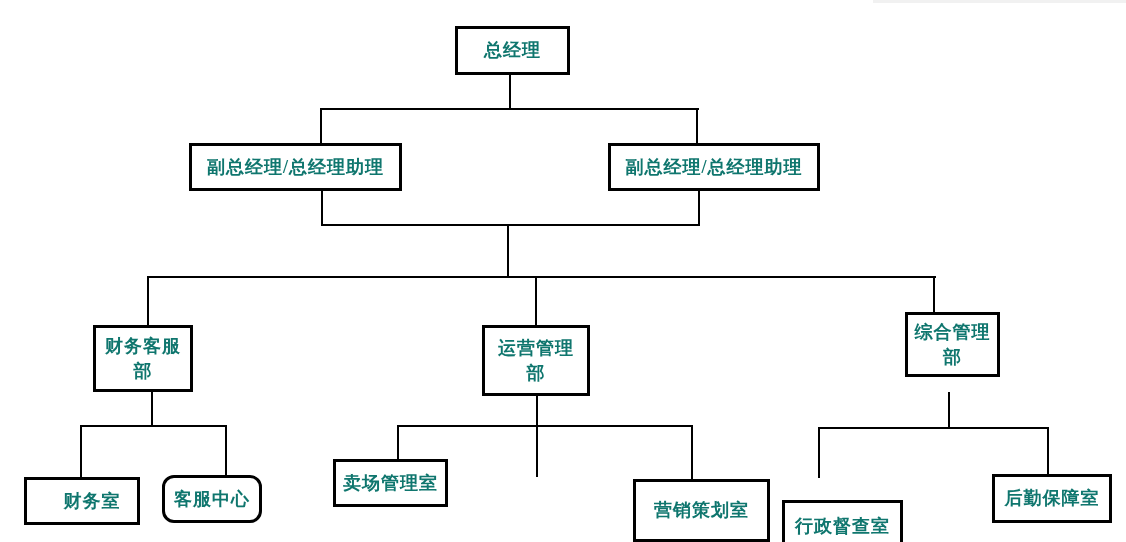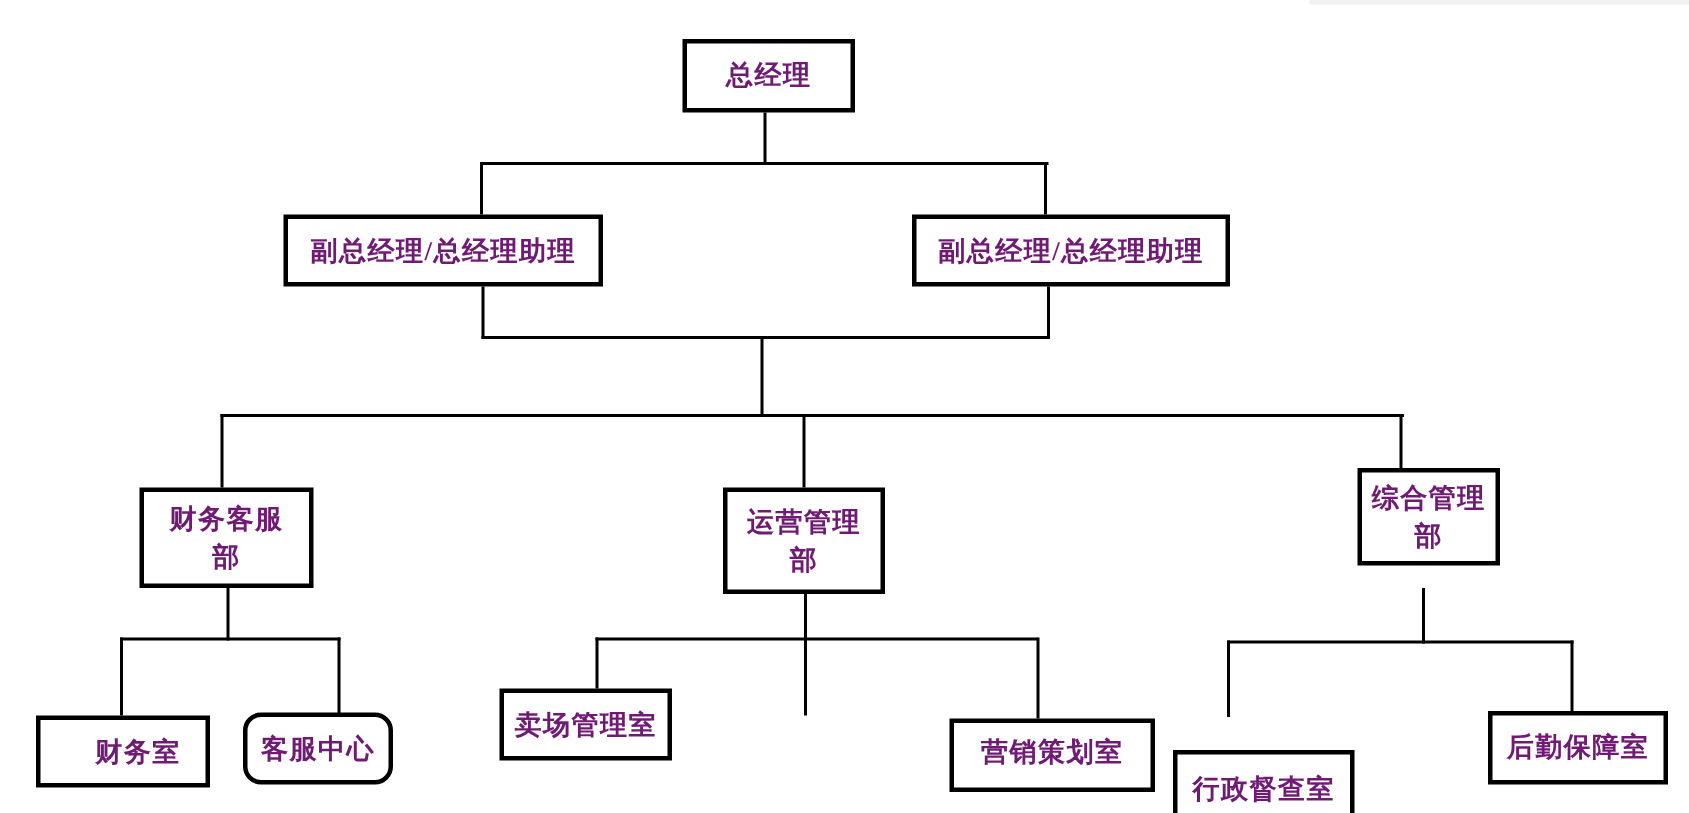--- a/index.html
+++ b/index.html
@@ -20,21 +20,21 @@
     background: #ffffff;
     display: flex;
     align-items: center;
     justify-content: center;
     text-align: center;
   }
 
   .node-label {
     font-size: 18px;
     font-weight: bold;
-    color: #701a75;
+    color: #0f766e;
     line-height: 1.35;
     white-space: pre-line;
     letter-spacing: 1px;
   }
 
   .line {
     position: absolute;
     background: #000000;
   }
 
@@ -83,21 +83,21 @@
     <span class="node-label">总经理</span>
   </div>
 
   <div class="node" style="left:189px; top:143px; width:213px; height:48px;">
     <span class="node-label">副总经理/总经理助理</span>
   </div>
   <div class="node" style="left:608px; top:143px; width:212px; height:48px;">
     <span class="node-label">副总经理/总经理助理</span>
   </div>
 
-  <div class="node" style="left:93px; top:325px; width:116px; height:67px;">
+  <div class="node" style="left:93px; top:325px; width:100px; height:67px;">
     <span class="node-label">财务客服
 部</span>
   </div>
   <div class="node" style="left:482px; top:325px; width:108px; height:71px;">
     <span class="node-label">运营管理
 部</span>
   </div>
   <div class="node" style="left:905px; top:312px; width:95px; height:65px;">
     <span class="node-label">综合管理
 部</span>
@@ -105,21 +105,21 @@
 
   <div class="node" style="left:24px; top:477px; width:116px; height:48px;padding-left:20px;">
     <span class="node-label">财务室</span>
   </div>
   <div class="node" style="left:162px; top:475px; width:100px; height:48px;border-radius:12px;">
     <span class="node-label">客服中心</span>
   </div>
   <div class="node" style="left:333px; top:459px; width:115px; height:48px;">
     <span class="node-label">卖场管理室</span>
   </div>
-  <div class="node" style="left:633px; top:479px; width:137px; height:49px;font-family:Liberation Mono, monospace;">
+  <div class="node" style="left:633px; top:479px; width:137px; height:63px;">
     <span class="node-label">营销策划室</span>
   </div>
   <div class="node" style="left:782px; top:477px; width:121px; height:52px;margin-top:23px;">
     <span class="node-label">行政督查室</span>
   </div>
   <div class="node" style="left:992px; top:474px; width:120px; height:49px;">
     <span class="node-label">后勤保障室</span>
   </div>
 
 </div>

